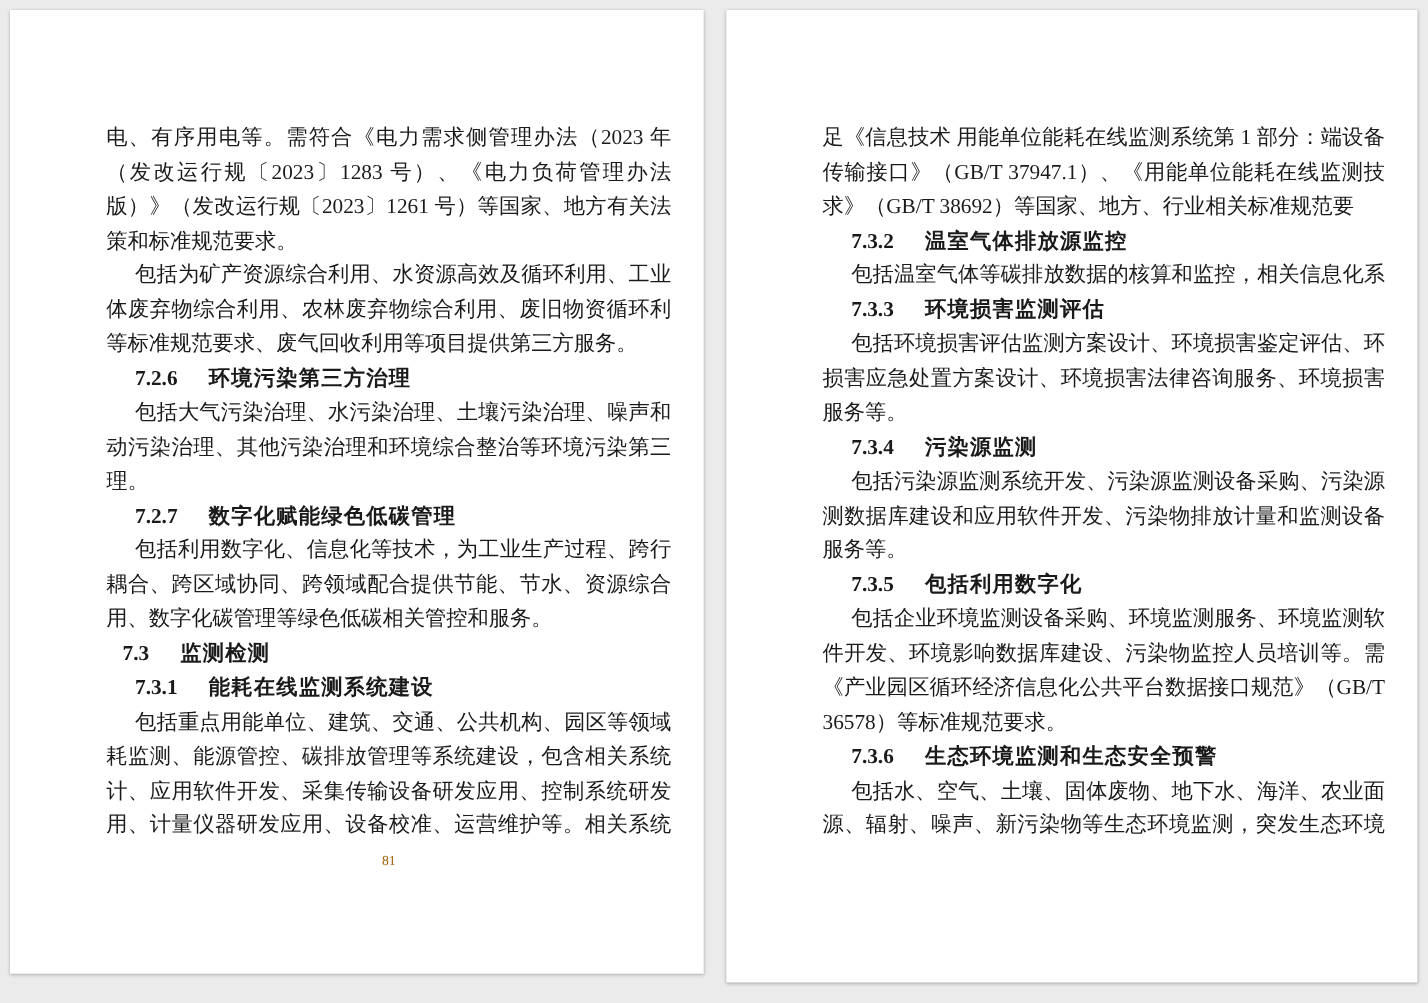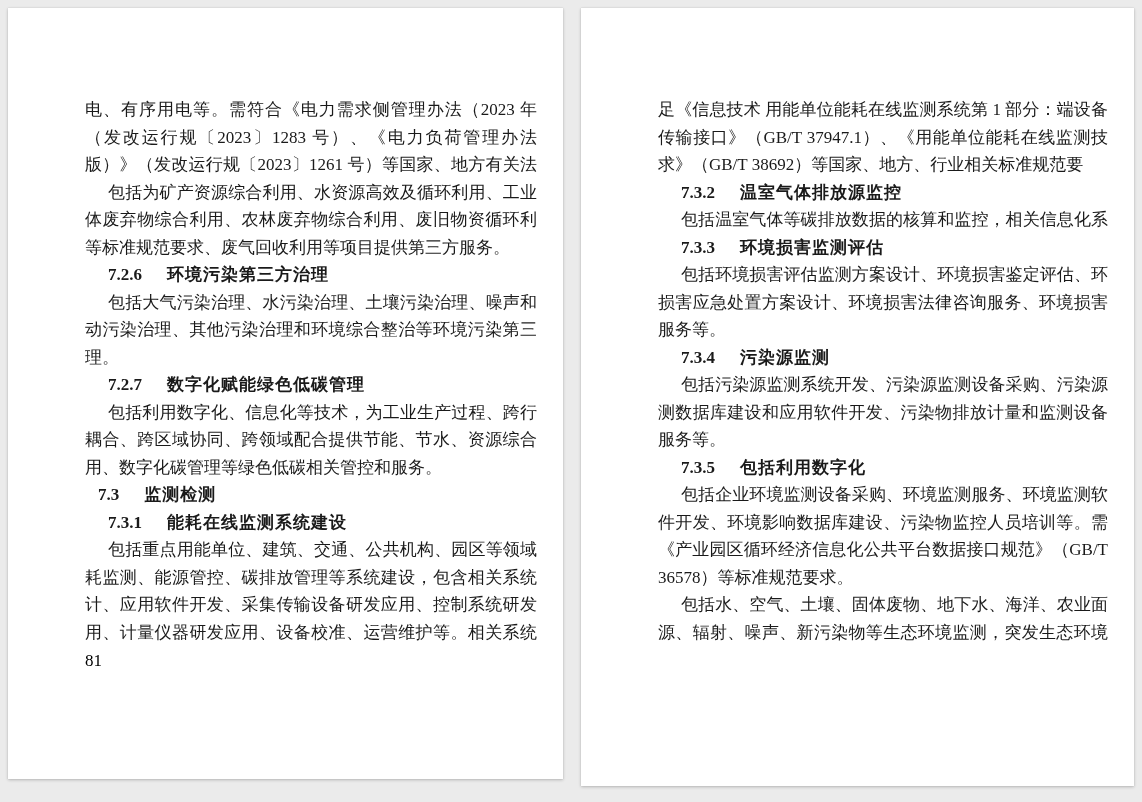--- a/index.html
+++ b/index.html
@@ -47,35 +47,36 @@
     text-align: left;
     text-align-last: left;
   }
   .line.h3 { padding-left: 23px; }
   .line.h2 { padding-left: 13px; }
   .line.h3 .num { margin-right: 25px; margin-top: 11px; }
   .line.h2 .num { margin-right: 25px; }
   .line .title { letter-spacing: 1px; }
   .pagenum {
     margin-top: 4px;
-    text-align: left;
-    font-size: 17px;
+    text-align: center;
+    font-size: 11px;
     line-height: 22px;
-    color: #000000;
+    color: #a16207;
   }
 </style>
 </head>
 <body>
 
 <div class="spread">
     <div class="page left">
       <div class="content">
         <div class="line">电、有序用电等。需符合《电力需求侧管理办法（2023 年版）》</div>
         <div class="line">（发改运行规〔2023〕1283 号）、《电力负荷管理办法（2023 年</div>
         <div class="line">版）》（发改运行规〔2023〕1261 号）等国家、地方有关法规政</div>
+        <div class="line endline">策和标准规范要求。</div>
         <div class="line indent">包括为矿产资源综合利用、水资源高效及循环利用、工业固</div>
         <div class="line">体废弃物综合利用、农林废弃物综合利用、废旧物资循环利用、</div>
         <div class="line endline">等标准规范要求、废气回收利用等项目提供第三方服务。</div>
         <div class="line h3"><span class="num">7.2.6</span><span class="title">环境污染第三方治理</span></div>
         <div class="line indent">包括大气污染治理、水污染治理、土壤污染治理、噪声和振</div>
         <div class="line">动污染治理、其他污染治理和环境综合整治等环境污染第三方治</div>
         <div class="line endline">理。</div>
         <div class="line h3"><span class="num">7.2.7</span><span class="title">数字化赋能绿色低碳管理</span></div>
         <div class="line indent">包括利用数字化、信息化等技术，为工业生产过程、跨行业</div>
         <div class="line">耦合、跨区域协同、跨领域配合提供节能、节水、资源综合利</div>
@@ -102,17 +103,18 @@
         <div class="line endline">服务等。</div>
         <div class="line h3"><span class="num">7.3.4</span><span class="title">污染源监测</span></div>
         <div class="line indent">包括污染源监测系统开发、污染源监测设备采购、污染源监</div>
         <div class="line">测数据库建设和应用软件开发、污染物排放计量和监测设备校准</div>
         <div class="line endline">服务等。</div>
         <div class="line h3"><span class="num">7.3.5</span><span class="title">包括利用数字化</span></div>
         <div class="line indent">包括企业环境监测设备采购、环境监测服务、环境监测软硬</div>
         <div class="line">件开发、环境影响数据库建设、污染物监控人员培训等。需符合</div>
         <div class="line">《产业园区循环经济信息化公共平台数据接口规范》（GB/T</div>
         <div class="line endline">36578）等标准规范要求。</div>
+        <div class="line h3"><span class="num">7.3.6</span><span class="title">生态环境监测和生态安全预警</span></div>
         <div class="line indent">包括水、空气、土壤、固体废物、地下水、海洋、农业面</div>
         <div class="line">源、辐射、噪声、新污染物等生态环境监测，突发生态环境事件</div>
       </div>
     </div>
   </div>
 
 </body></html>

